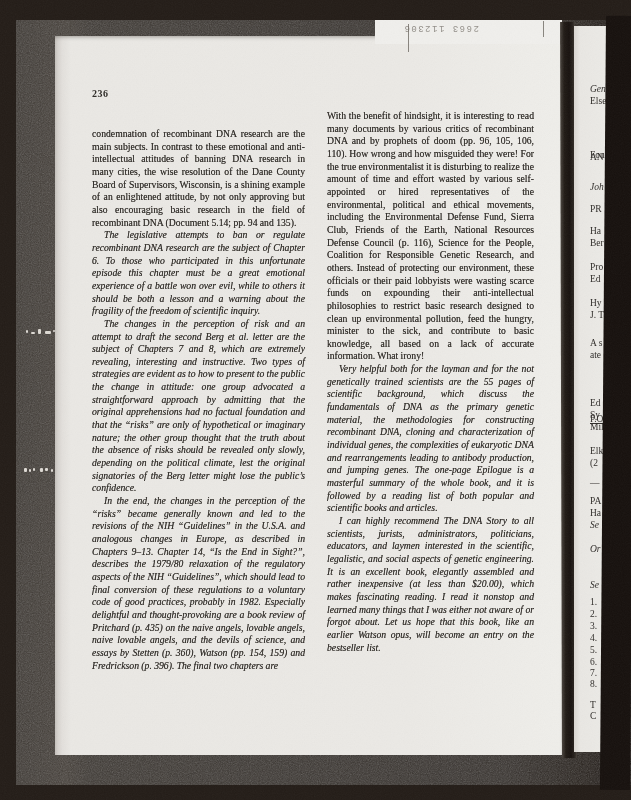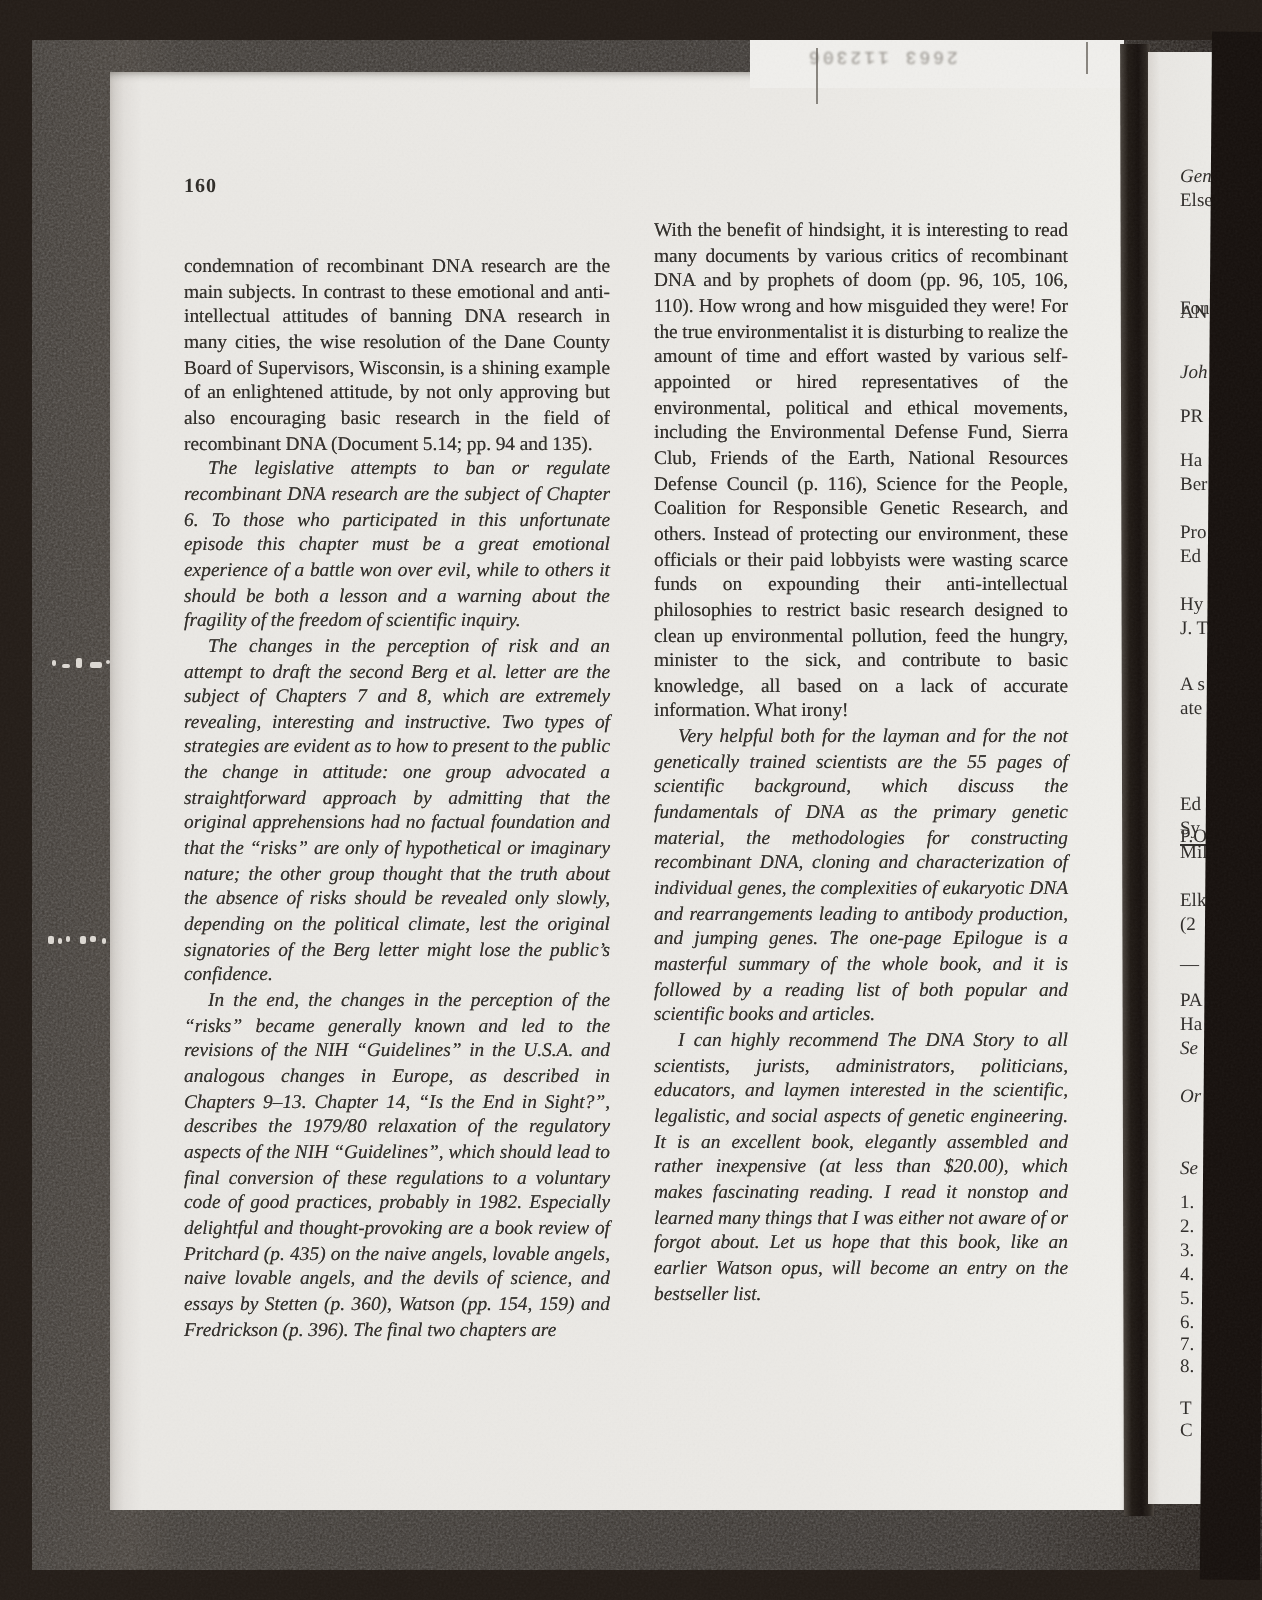--- a/index.html
+++ b/index.html
@@ -138,21 +138,21 @@
       <span class="frag" style="top: 685px;">C</span>
     </div>
 
   <div class="gutter-bar"></div>
 
   <div class="top-tab">
     <span class="stamp">2663 112306</span>
   </div>
 
   <div class="page">
-    <div class="pagenum">160</div>
+    <div class="pagenum">236</div>
 
     <div class="col col-left">
       <p>condemnation of recombinant DNA research are the main subjects. In contrast to these emotional and anti-intellectual attitudes of banning DNA research in many cities, the wise resolution of the Dane County Board of Supervisors, Wisconsin, is a shining example of an enlightened attitude, by not only approving but also encouraging basic research in the field of recombinant DNA (Document 5.14; pp. 94 and 135).</p>
       <p>The legislative attempts to ban or regulate recombinant DNA research are the subject of Chapter 6. To those who participated in this unfortunate episode this chapter must be a great emotional experience of a battle won over evil, while to others it should be both a lesson and a warning about the fragility of the freedom of scientific inquiry.</p>
       <p>The changes in the perception of risk and an attempt to draft the second Berg et al. letter are the subject of Chapters 7 and 8, which are extremely revealing, interesting and instructive. Two types of strategies are evident as to how to present to the public the change in attitude: one group advocated a straightforward approach by admitting that the original apprehensions had no factual foundation and that the “risks” are only of hypothetical or imaginary nature; the other group thought that the truth about the absence of risks should be revealed only slowly, depending on the political climate, lest the original signatories of the Berg letter might lose the public’s confidence.</p>
       <p>In the end, the changes in the perception of the “risks” became generally known and led to the revisions of the NIH “Guidelines” in the U.S.A. and analogous changes in Europe, as described in Chapters 9–13. Chapter 14, “Is the End in Sight?”, describes the 1979/80 relaxation of the regulatory aspects of the NIH “Guidelines”, which should lead to final conversion of these regulations to a voluntary code of good practices, probably in 1982. Especially delightful and thought-provoking are a book review of Pritchard (p. 435) on the naive angels, lovable angels, naive lovable angels, and the devils of science, and essays by Stetten (p. 360), Watson (pp. 154, 159) and Fredrickson (p. 396). The final two chapters are</p>
     </div>
 
     <div class="col col-right">
       <p>With the benefit of hindsight, it is interesting to read many documents by various critics of recombinant DNA and by prophets of doom (pp. 96, 105, 106, 110). How wrong and how misguided they were! For the true environmentalist it is disturbing to realize the amount of time and effort wasted by various self-appointed or hired representatives of the environmental, political and ethical movements, including the Environmental Defense Fund, Sierra Club, Friends of the Earth, National Resources Defense Council (p. 116), Science for the People, Coalition for Responsible Genetic Research, and others. Instead of protecting our environment, these officials or their paid lobbyists were wasting scarce funds on expounding their anti-intellectual philosophies to restrict basic research designed to clean up environmental pollution, feed the hungry, minister to the sick, and contribute to basic knowledge, all based on a lack of accurate information. What irony!</p>

